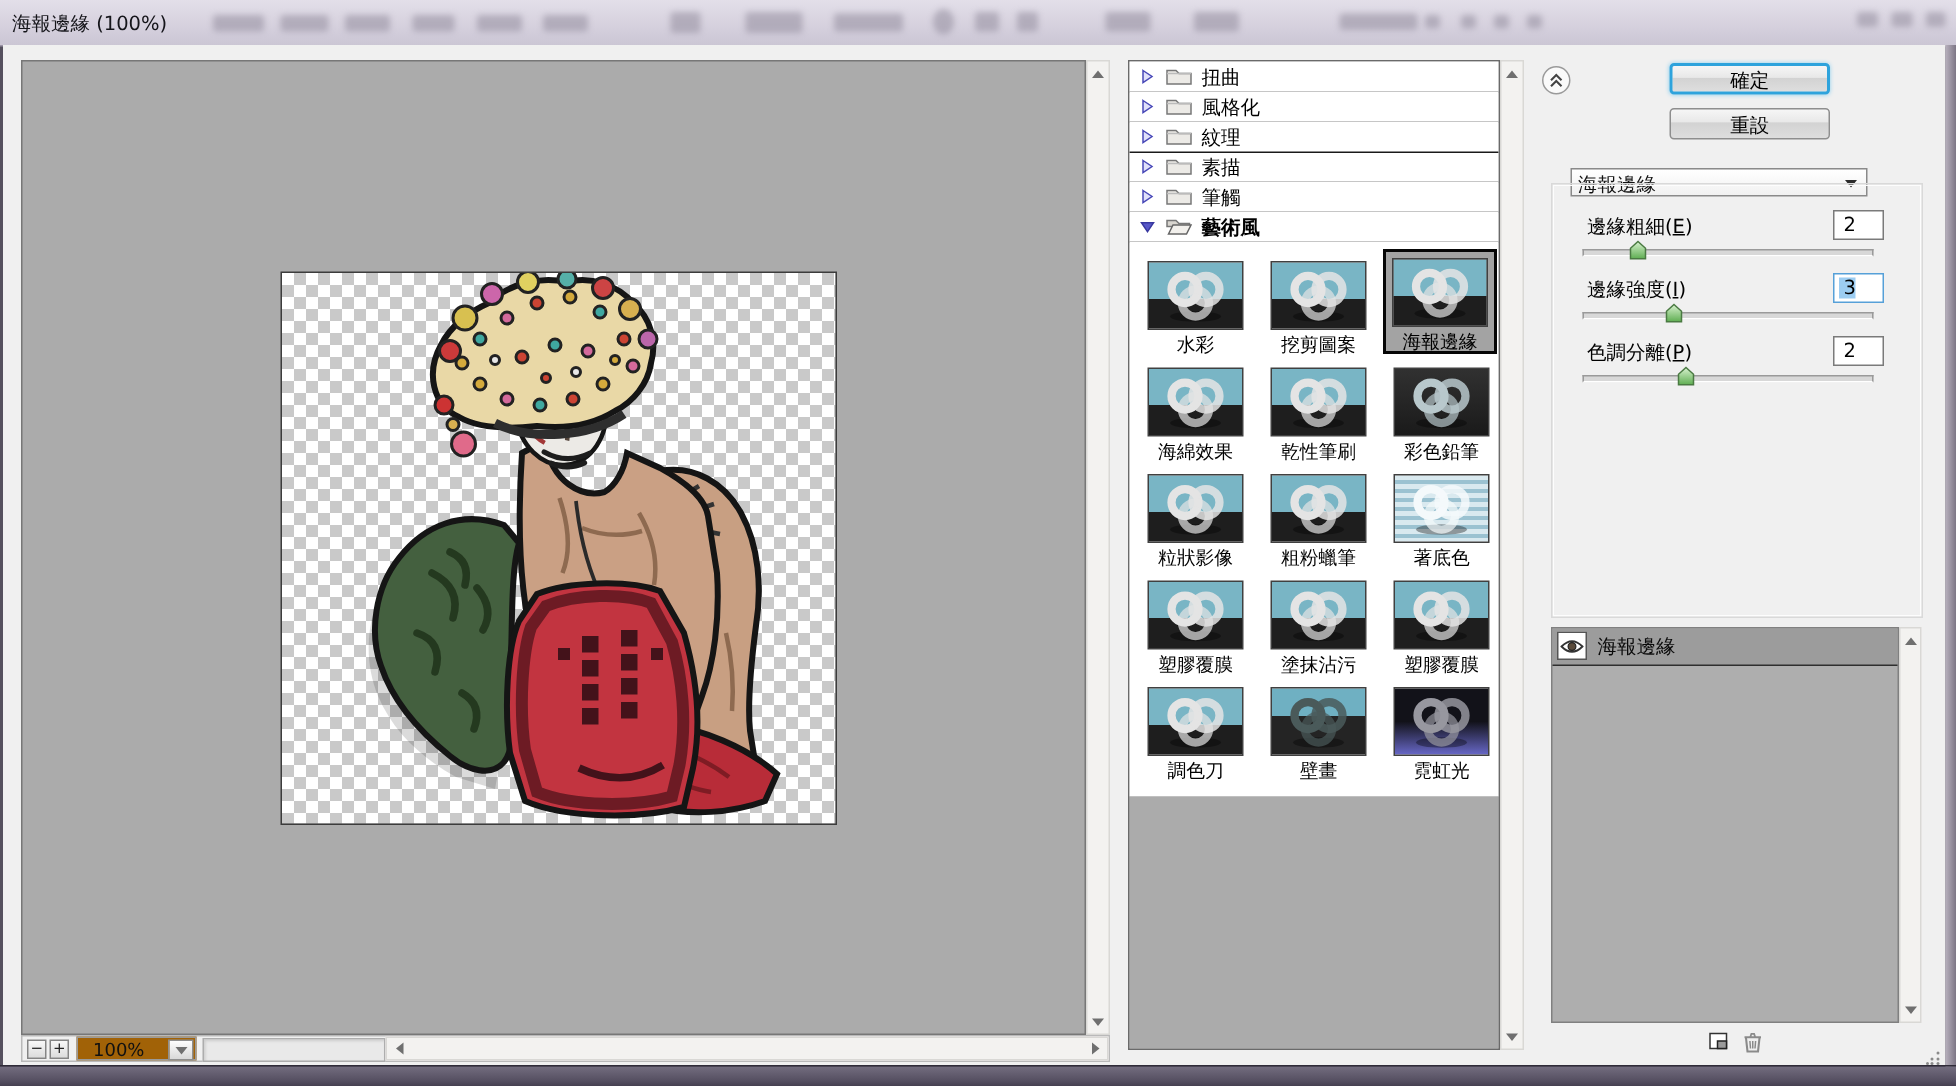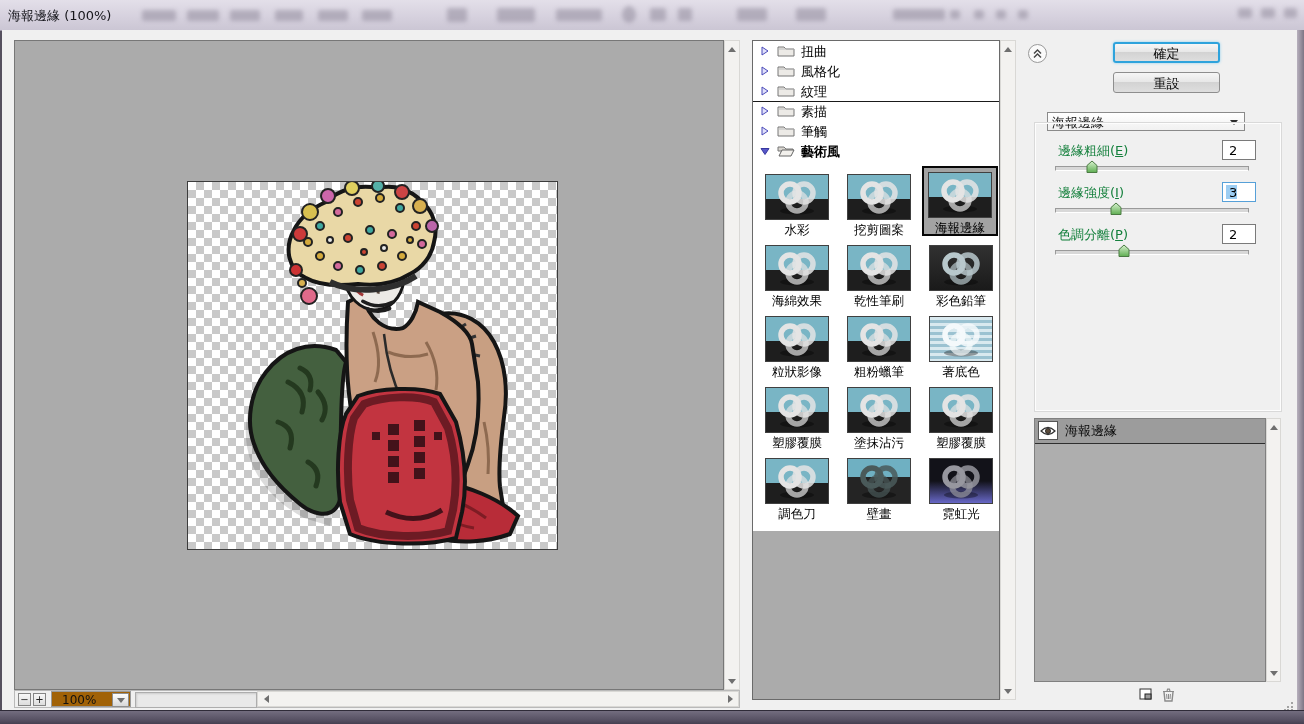--- a/index.html
+++ b/index.html
@@ -65,21 +65,21 @@
   .btn{position:absolute;left:89px;width:107px;height:21px;border:1px solid #8e8e8e;border-radius:3px;
     background:linear-gradient(#f6f6f6,#e8e8e8 45%,#d2d2d2 46%,#dedede);font-size:13px;text-align:center;line-height:19px;}
   .btn.primary{border:2px solid #2ea3dc;box-shadow:0 0 3px #8ed0ef;line-height:17px;}
   #filtersel{position:absolute;left:23px;top:74px;width:198px;height:19px;border:1px solid #8a8a8a;
     background:linear-gradient(#fff,#f1f1f1);box-sizing:border-box;}
   #filtersel .selval{position:absolute;left:4px;top:1px;font-size:13px;}
   #filtersel .selarrow{position:absolute;right:6px;top:7px;width:0;height:0;
     border-left:4px solid transparent;border-right:4px solid transparent;border-top:5px solid #2b2b2b;}
   #groupbox{position:absolute;left:10px;top:84px;width:248px;height:290px;border:1px solid #d9d9d9;
     box-shadow:inset 0 0 0 1px #fdfdfd;box-sizing:border-box;}
-  .slabel{position:absolute;left:34px;font-size:13px;color:#15803d;}
+  .slabel{position:absolute;left:34px;font-size:13px;color:#000000;}
   .mn{text-decoration:underline;}
   .val{position:absolute;left:198px;width:34px;height:20px;border:1px solid #7a7a7a;box-sizing:border-box;
     font-family:"DejaVu Sans","Liberation Sans",sans-serif;font-size:13px;padding:0 0 0 6px;background:#fff;color:#000;}
   .val.focussel{border:1px solid #56a0d8;
     background:linear-gradient(#9ccdf2,#9ccdf2) 3px 2px/11px 14px no-repeat,#fff;}
   .track{position:absolute;left:31px;width:192px;height:3px;background:#d8d8d8;
     border:1px solid #9a9a9a;border-bottom-color:#fff;box-sizing:content-box;}
   .sthumb{position:absolute;width:12px;height:14px;}
   
   #layers{position:absolute;left:10px;top:380px;width:232px;height:264px;background:#aeaeae;

